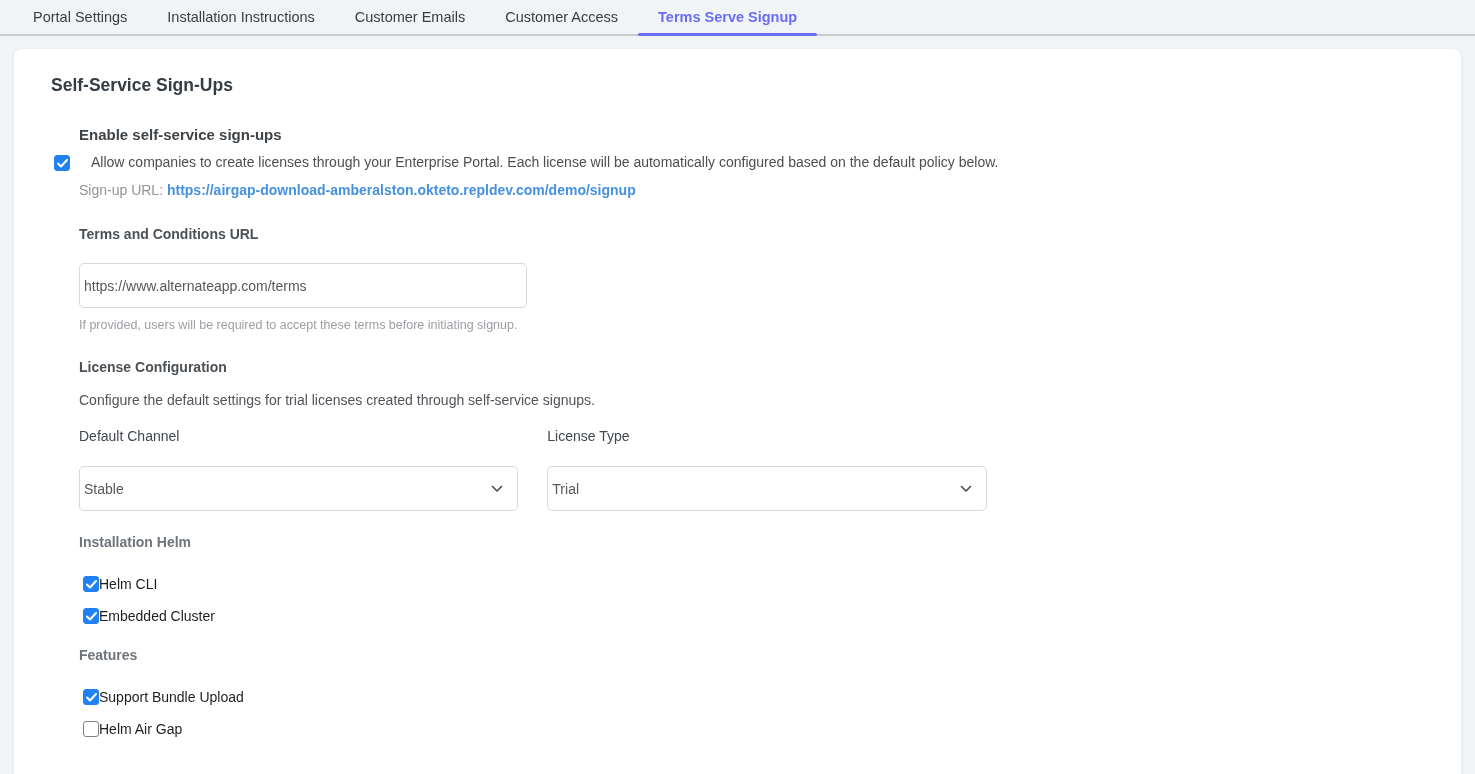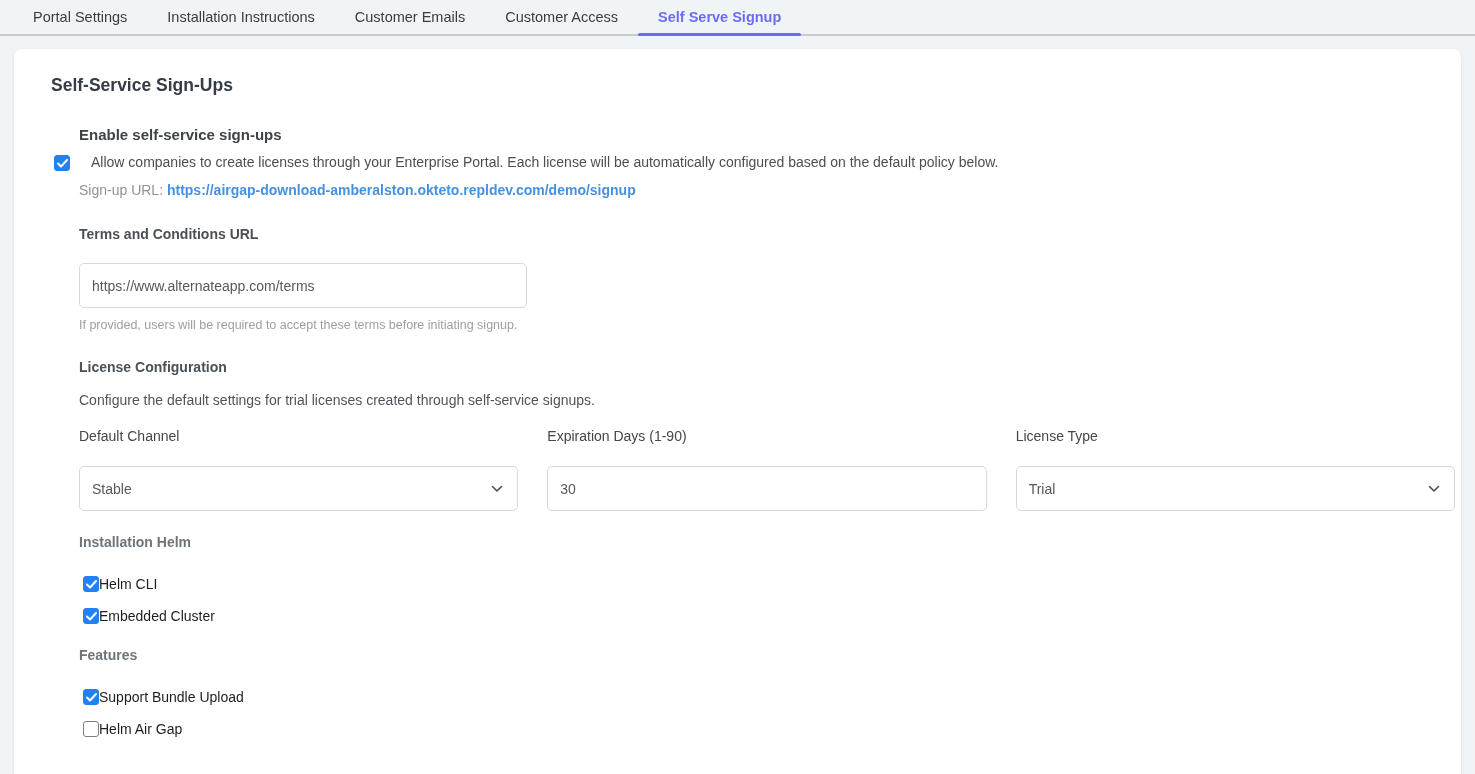--- a/index.html
+++ b/index.html
@@ -65,21 +65,21 @@
   .cb svg { display:none; }
   .cb.checked { background:#2081f2; border-color:#2081f2; }
   .cb.checked svg { display:block; }
 
   
   .field-label { font-size:14px; font-weight:600; color:#4a5055; }
   .section-label { font-size:14px; font-weight:600; color:#6e747a; }
   .text-input, .select {
     height:45px; border:1px solid #d6d9db; border-radius:5px;
     background:#fff; font-family:inherit;
-    font-size:14px; color:#55585c; padding:0 12px; outline:none;
+    font-size:14px; color:#55585c; padding:0 4px; outline:none;
     width:100%; display:block;
   }
   .terms-block { margin-top:28px; }
   .terms-block .text-input { width:448px; margin-top:21px; }
   .helper { margin-top:10px; font-size:12.5px; color:#9b9fa3; }
 
   
   .lc-heading { margin-top:27px; }
   .lc-desc { margin-top:17px; font-size:14px; color:#50545a; }
   .grid3 {
@@ -106,21 +106,21 @@
   .option-row .cb { margin-top:0; }
 </style>
 </head>
 <body>
 
 <nav class="tabbar">
   <div class="tab">Portal Settings</div>
   <div class="tab">Installation Instructions</div>
   <div class="tab">Customer Emails</div>
   <div class="tab">Customer Access</div>
-  <div class="tab active">Self Serve Signup</div>
+  <div class="tab active">Terms Serve Signup</div>
 </nav>
 
 <main class="card">
 
   <h1 class="page-title">Self-Service Sign-Ups</h1>
 
   <div class="content">
 
     <section>
       <h2 class="enable-heading">Enable self-service sign-ups</h2>
@@ -159,26 +159,20 @@
               <option>Stable</option>
             </select>
             <span class="chevron">
               <svg width="12" height="8" viewBox="0 0 12 8">
                 <polyline points="1.5,1.5 6,6 10.5,1.5" fill="none" stroke="#4a4d50" stroke-width="1.6" stroke-linecap="round" stroke-linejoin="round"></polyline>
               </svg>
             </span>
           </div>
         </div>
 
-        <div class="cell">
-          <div class="field-label">Expiration Days (1-90)</div>
-          <div class="control">
-            <input type="text" class="text-input" value="30" style="">
-          </div>
-        </div>
 
         <div class="cell">
           <div class="field-label">License Type</div>
           <div class="control select-wrap">
             <select class="select">
               <option>Trial</option>
             </select>
             <span class="chevron">
               <svg width="12" height="8" viewBox="0 0 12 8">
                 <polyline points="1.5,1.5 6,6 10.5,1.5" fill="none" stroke="#4a4d50" stroke-width="1.6" stroke-linecap="round" stroke-linejoin="round"></polyline>

